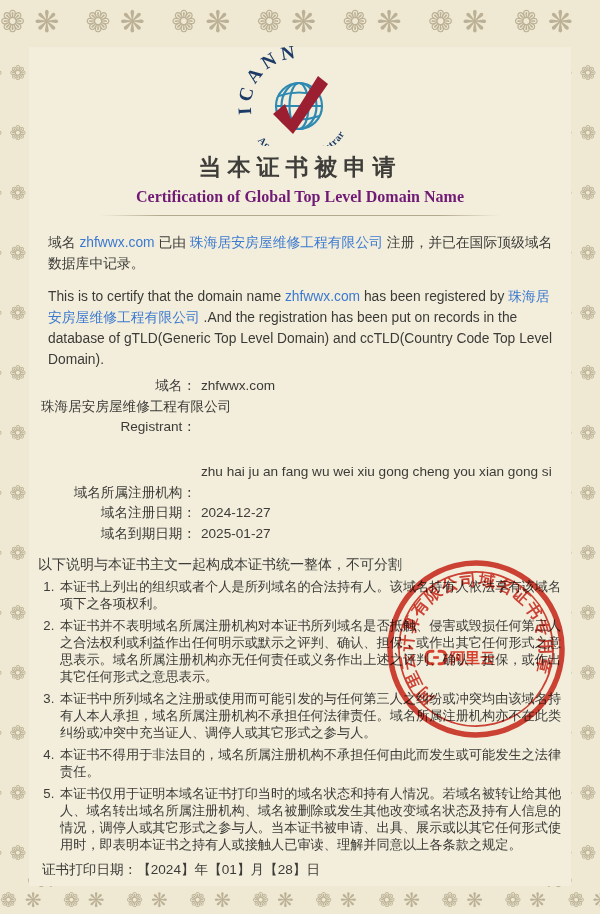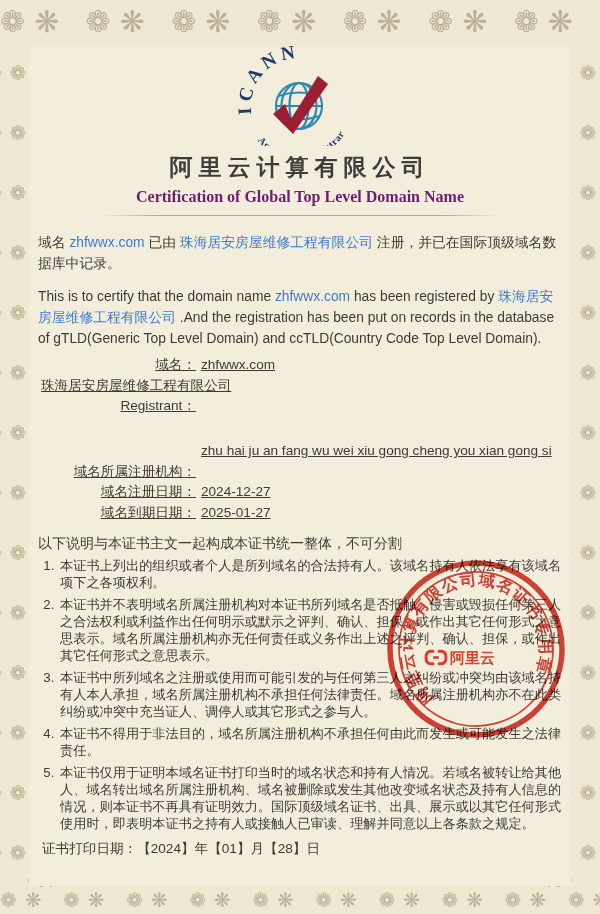--- a/index.html
+++ b/index.html
@@ -20,27 +20,27 @@
   .corner.br{bottom:22px;right:26px;transform:scale(-1,-1);}
   .inner-panel{position:absolute;left:29px;right:29px;top:47px;bottom:28px;background:#f3eedc;}
 
   
   .content{position:absolute;left:36px;top:44px;width:528px;color:#3c3b37;}
   .logo-wrap{text-align:center;margin:2px 0 0 0;}
   .cert-title{margin-top:2px;text-align:center;font-size:23px;font-weight:bold;letter-spacing:6px;color:#3e3d39;}
   .cert-subtitle{margin-top:5px;text-align:center;font-family:"Liberation Serif","DejaVu Serif",serif;font-size:16px;font-weight:bold;color:#701a75;}
   .divider{margin:9px auto 0 auto;width:400px;height:1px;background:linear-gradient(90deg,rgba(160,150,120,0),#b3a98e 15%,#b3a98e 85%,rgba(160,150,120,0));}
 
-  .para{font-size:13.8px;line-height:21px;margin:16px 2px 0 2px;text-align:left;}
+  .para{font-size:13.8px;line-height:21px;margin:16px 2px 0 12px;text-align:left;}
   .para.en{margin-top:12px;}
   .blue{color:#3b79d0;}
 
   
   .details{margin-top:6px;font-size:13.6px;line-height:20.5px;}
-  .drow{display:flex;text-decoration:underline;}
+  .drow{display:flex;}
   .dlabel{flex:none;width:160px;text-align:right;color:#3c3b37;}
   .dval{padding-left:5px;color:#3c3b37;}
   .drow.registrant .dval{max-width:352px;margin-top:45px;}
 
   
   .terms-intro{margin:10px 2px 0 2px;font-size:14px;line-height:20px;}
   ol.terms{margin:4px 0 0 0;padding:0 0 0 22px;font-size:13.2px;line-height:17px;}
   ol.terms li{margin-bottom:5px;padding-left:2px;}
   .footer-line{margin:8px 0 0 6px;font-size:13.6px;}
 
@@ -85,21 +85,21 @@
 
         <text font-size="19" font-weight="bold" fill="#1b3a66" letter-spacing="4.5" font-family="Liberation Serif, DejaVu Serif, serif">
           <textPath href="#icannArc" startOffset="4">ICANN</textPath>
         </text>
         <text font-size="10" font-weight="bold" fill="#1b3a66" letter-spacing="0.6" font-family="Liberation Serif, DejaVu Serif, serif">
           <textPath href="#regArc" startOffset="6">Accredited Registrar</textPath>
         </text>
       </svg>
     </div>
 
-    <div class="cert-title">阿里云计算有限公司</div>
+    <div class="cert-title">当本证书被申请</div>
     <div class="cert-subtitle">Certification of Global Top Level Domain Name</div>
     <div class="divider"></div>
 
     <p class="para"><span>域名 </span><span class="blue">zhfwwx.com</span><span> 已由 </span><span class="blue">珠海居安房屋维修工程有限公司</span><span> 注册，并已在国际顶级域名数据库中记录。</span></p>
 
     <p class="para en"><span>This is to certify that the domain name </span><span class="blue">zhfwwx.com</span><span> has been registered by </span><span class="blue">珠海居安房屋维修工程有限公司</span><span> .And the registration has been put on records in the database of gTLD(Generic Top Level Domain) and ccTLD(Country Code Top Level Domain).</span></p>
 
     <div class="details">
       <div class="drow">
         <div class="dlabel">域名：</div>
@@ -124,21 +124,21 @@
         <div class="dval">2025-01-27</div>
       </div>
     </div>
 
     <div class="terms-intro">以下说明与本证书主文一起构成本证书统一整体，不可分割</div>
     <ol class="terms">
       <li>本证书上列出的组织或者个人是所列域名的合法持有人。该域名持有人依法享有该域名项下之各项权利。</li>
       <li>本证书并不表明域名所属注册机构对本证书所列域名是否抵触、侵害或毁损任何第三人之合法权利或利益作出任何明示或默示之评判、确认、担保，或作出其它任何形式之意思表示。域名所属注册机构亦无任何责任或义务作出上述之评判、确认、担保，或作出其它任何形式之意思表示。</li>
       <li>本证书中所列域名之注册或使用而可能引发的与任何第三人之纠纷或冲突均由该域名持有人本人承担，域名所属注册机构不承担任何法律责任。域名所属注册机构亦不在此类纠纷或冲突中充当证人、调停人或其它形式之参与人。</li>
       <li>本证书不得用于非法目的，域名所属注册机构不承担任何由此而发生或可能发生之法律责任。</li>
-      <li>本证书仅用于证明本域名证书打印当时的域名状态和持有人情况。若域名被转让给其他人、域名转出域名所属注册机构、域名被删除或发生其他改变域名状态及持有人信息的情况，则本证书不再具有证明效力。国际顶级域名证书、出具、展示或以其它任何形式使用时，即表明本证书之持有人或接触人已审读、理解并同意以上各条款之规定。</li>
+      <li>本证书仅用于证明本域名证书打印当时的域名状态和持有人情况。若域名被转让给其他人、域名转出域名所属注册机构、域名被删除或发生其他改变域名状态及持有人信息的情况，调停人或其它形式之参与人。当本证书被申请、出具、展示或以其它任何形式使用时，即表明本证书之持有人或接触人已审读、理解并同意以上各条款之规定。</li>
     </ol>
 
     <div class="footer-line">证书打印日期：【2024】年【01】月【28】日</div>
   </div>
 
   <svg class="stamp" viewBox="0 0 192 192">
     <defs>
       <path id="stampArc" d="M 44.5 134 A 64 64 0 1 1 147.5 134"></path>
     </defs>
     <circle cx="96" cy="96" r="86" fill="none" stroke="#d2352b" stroke-width="5.5"></circle>

